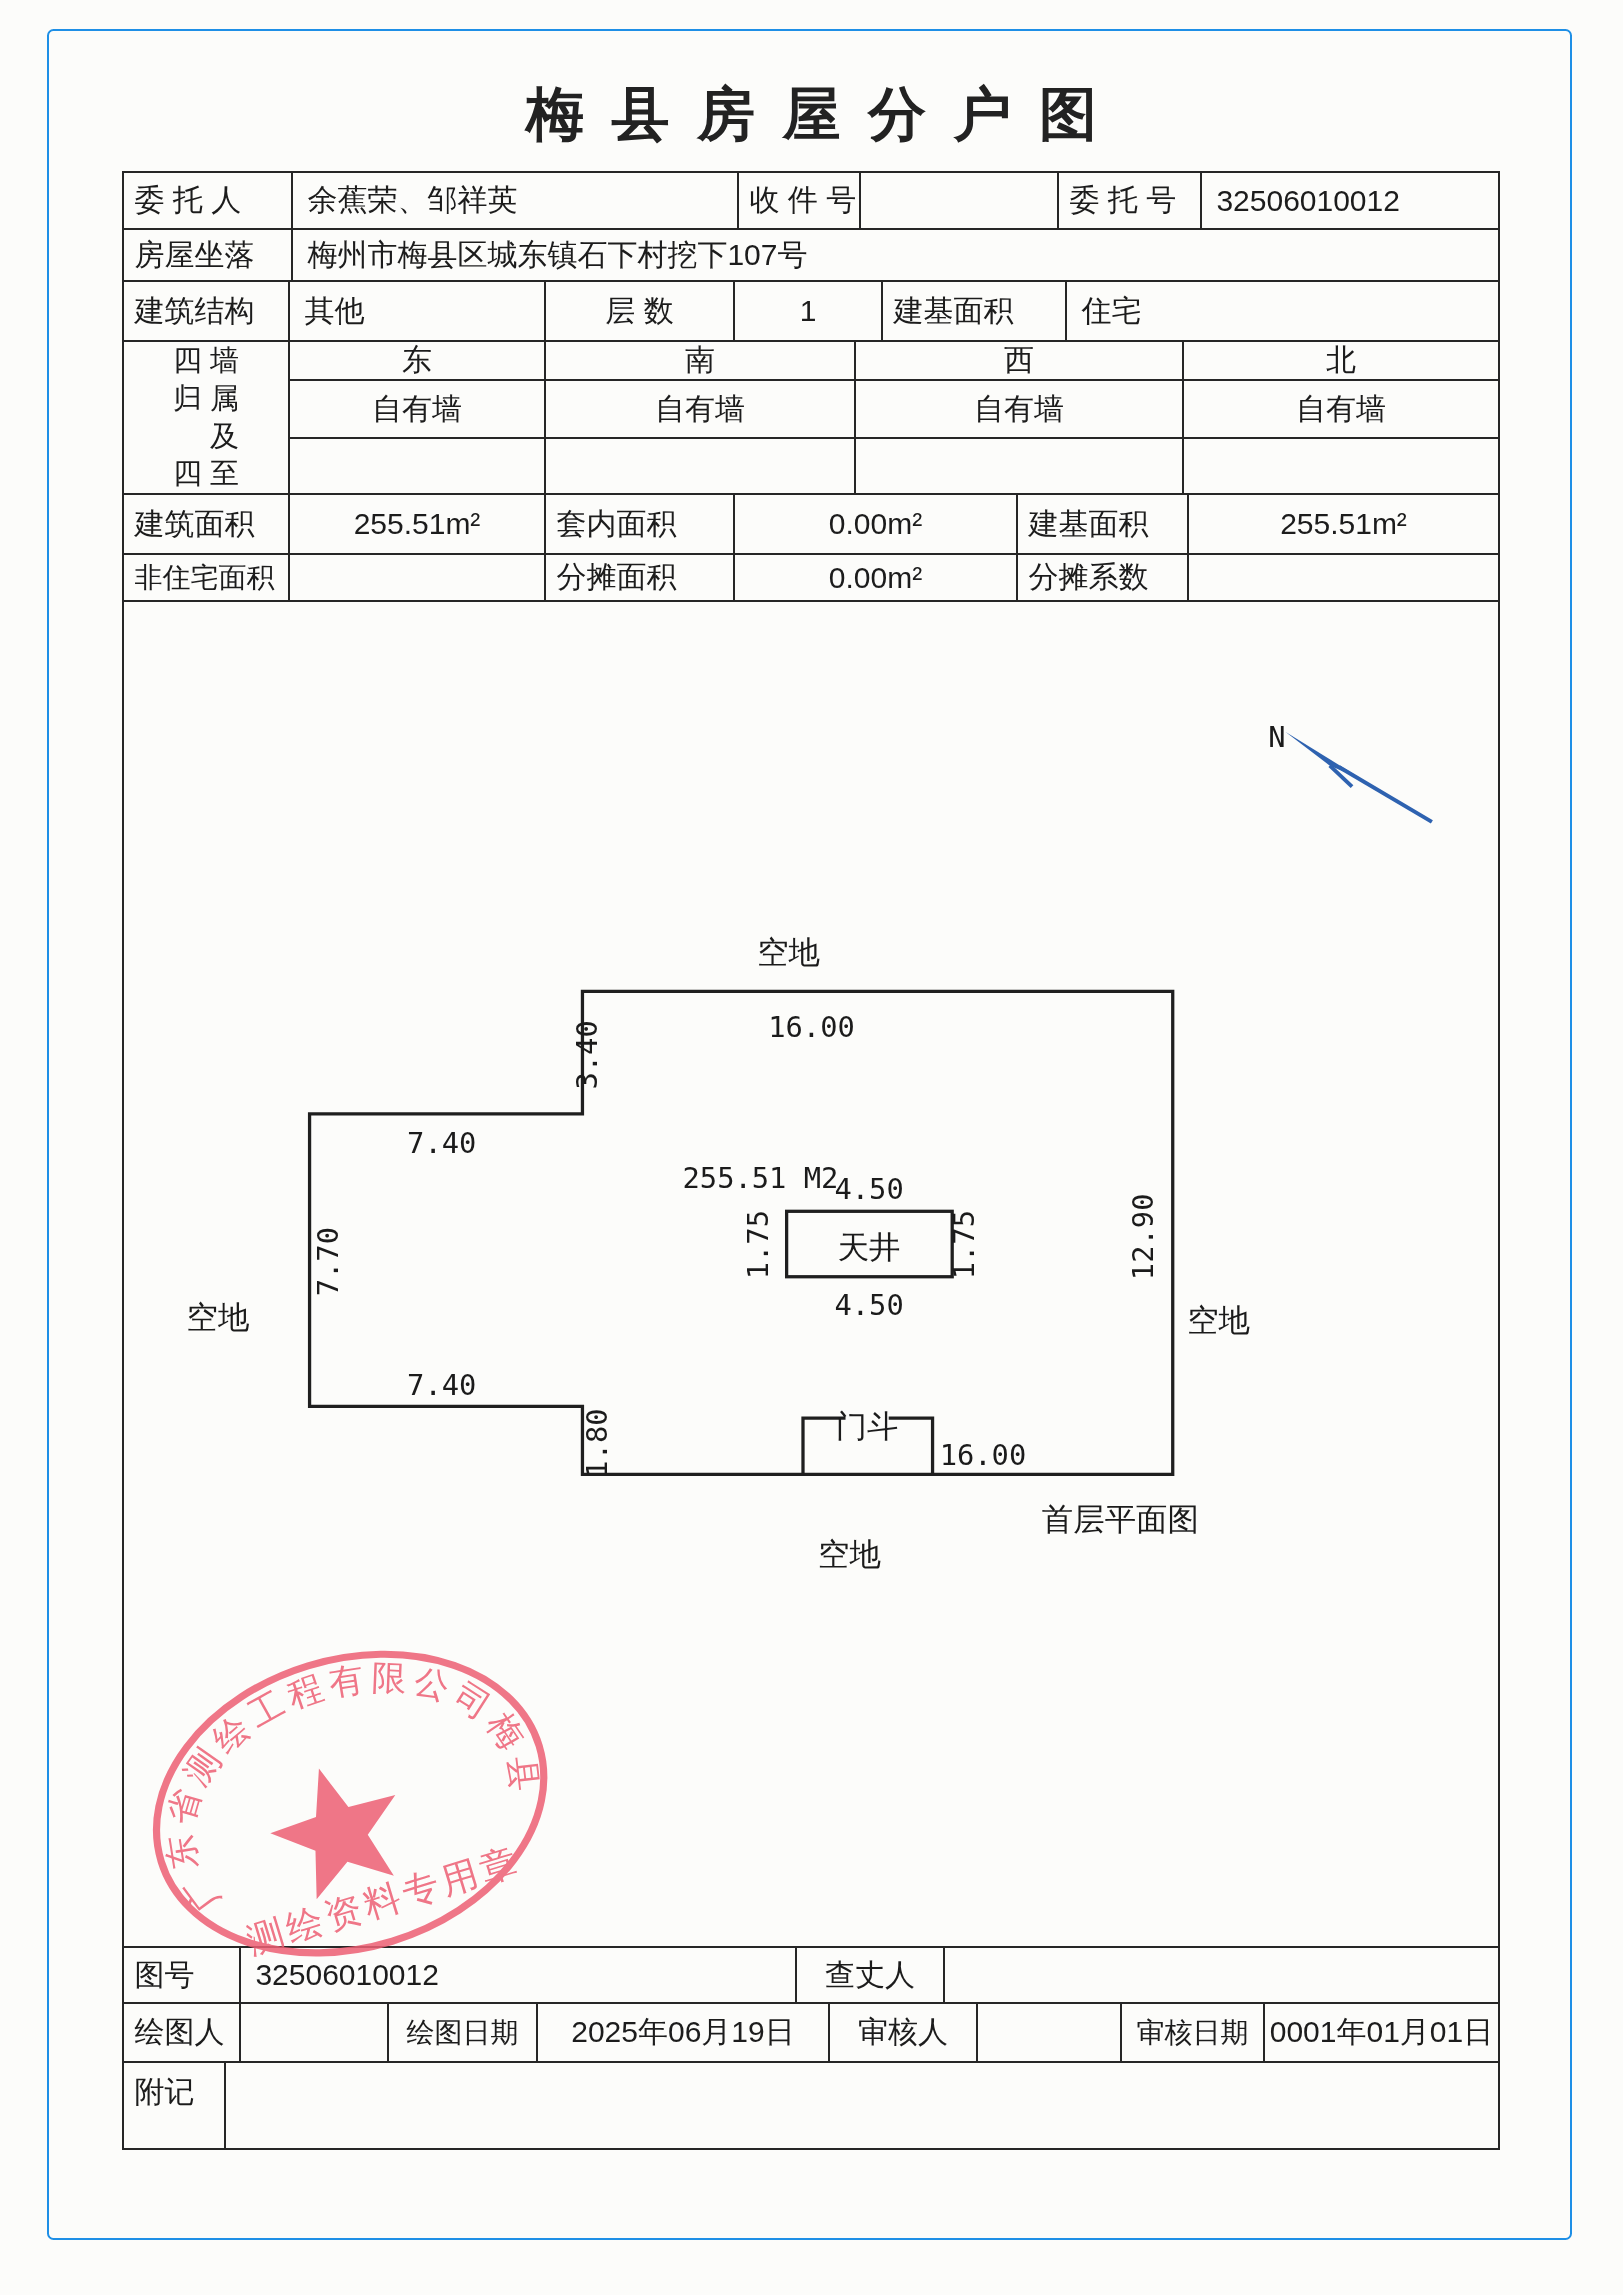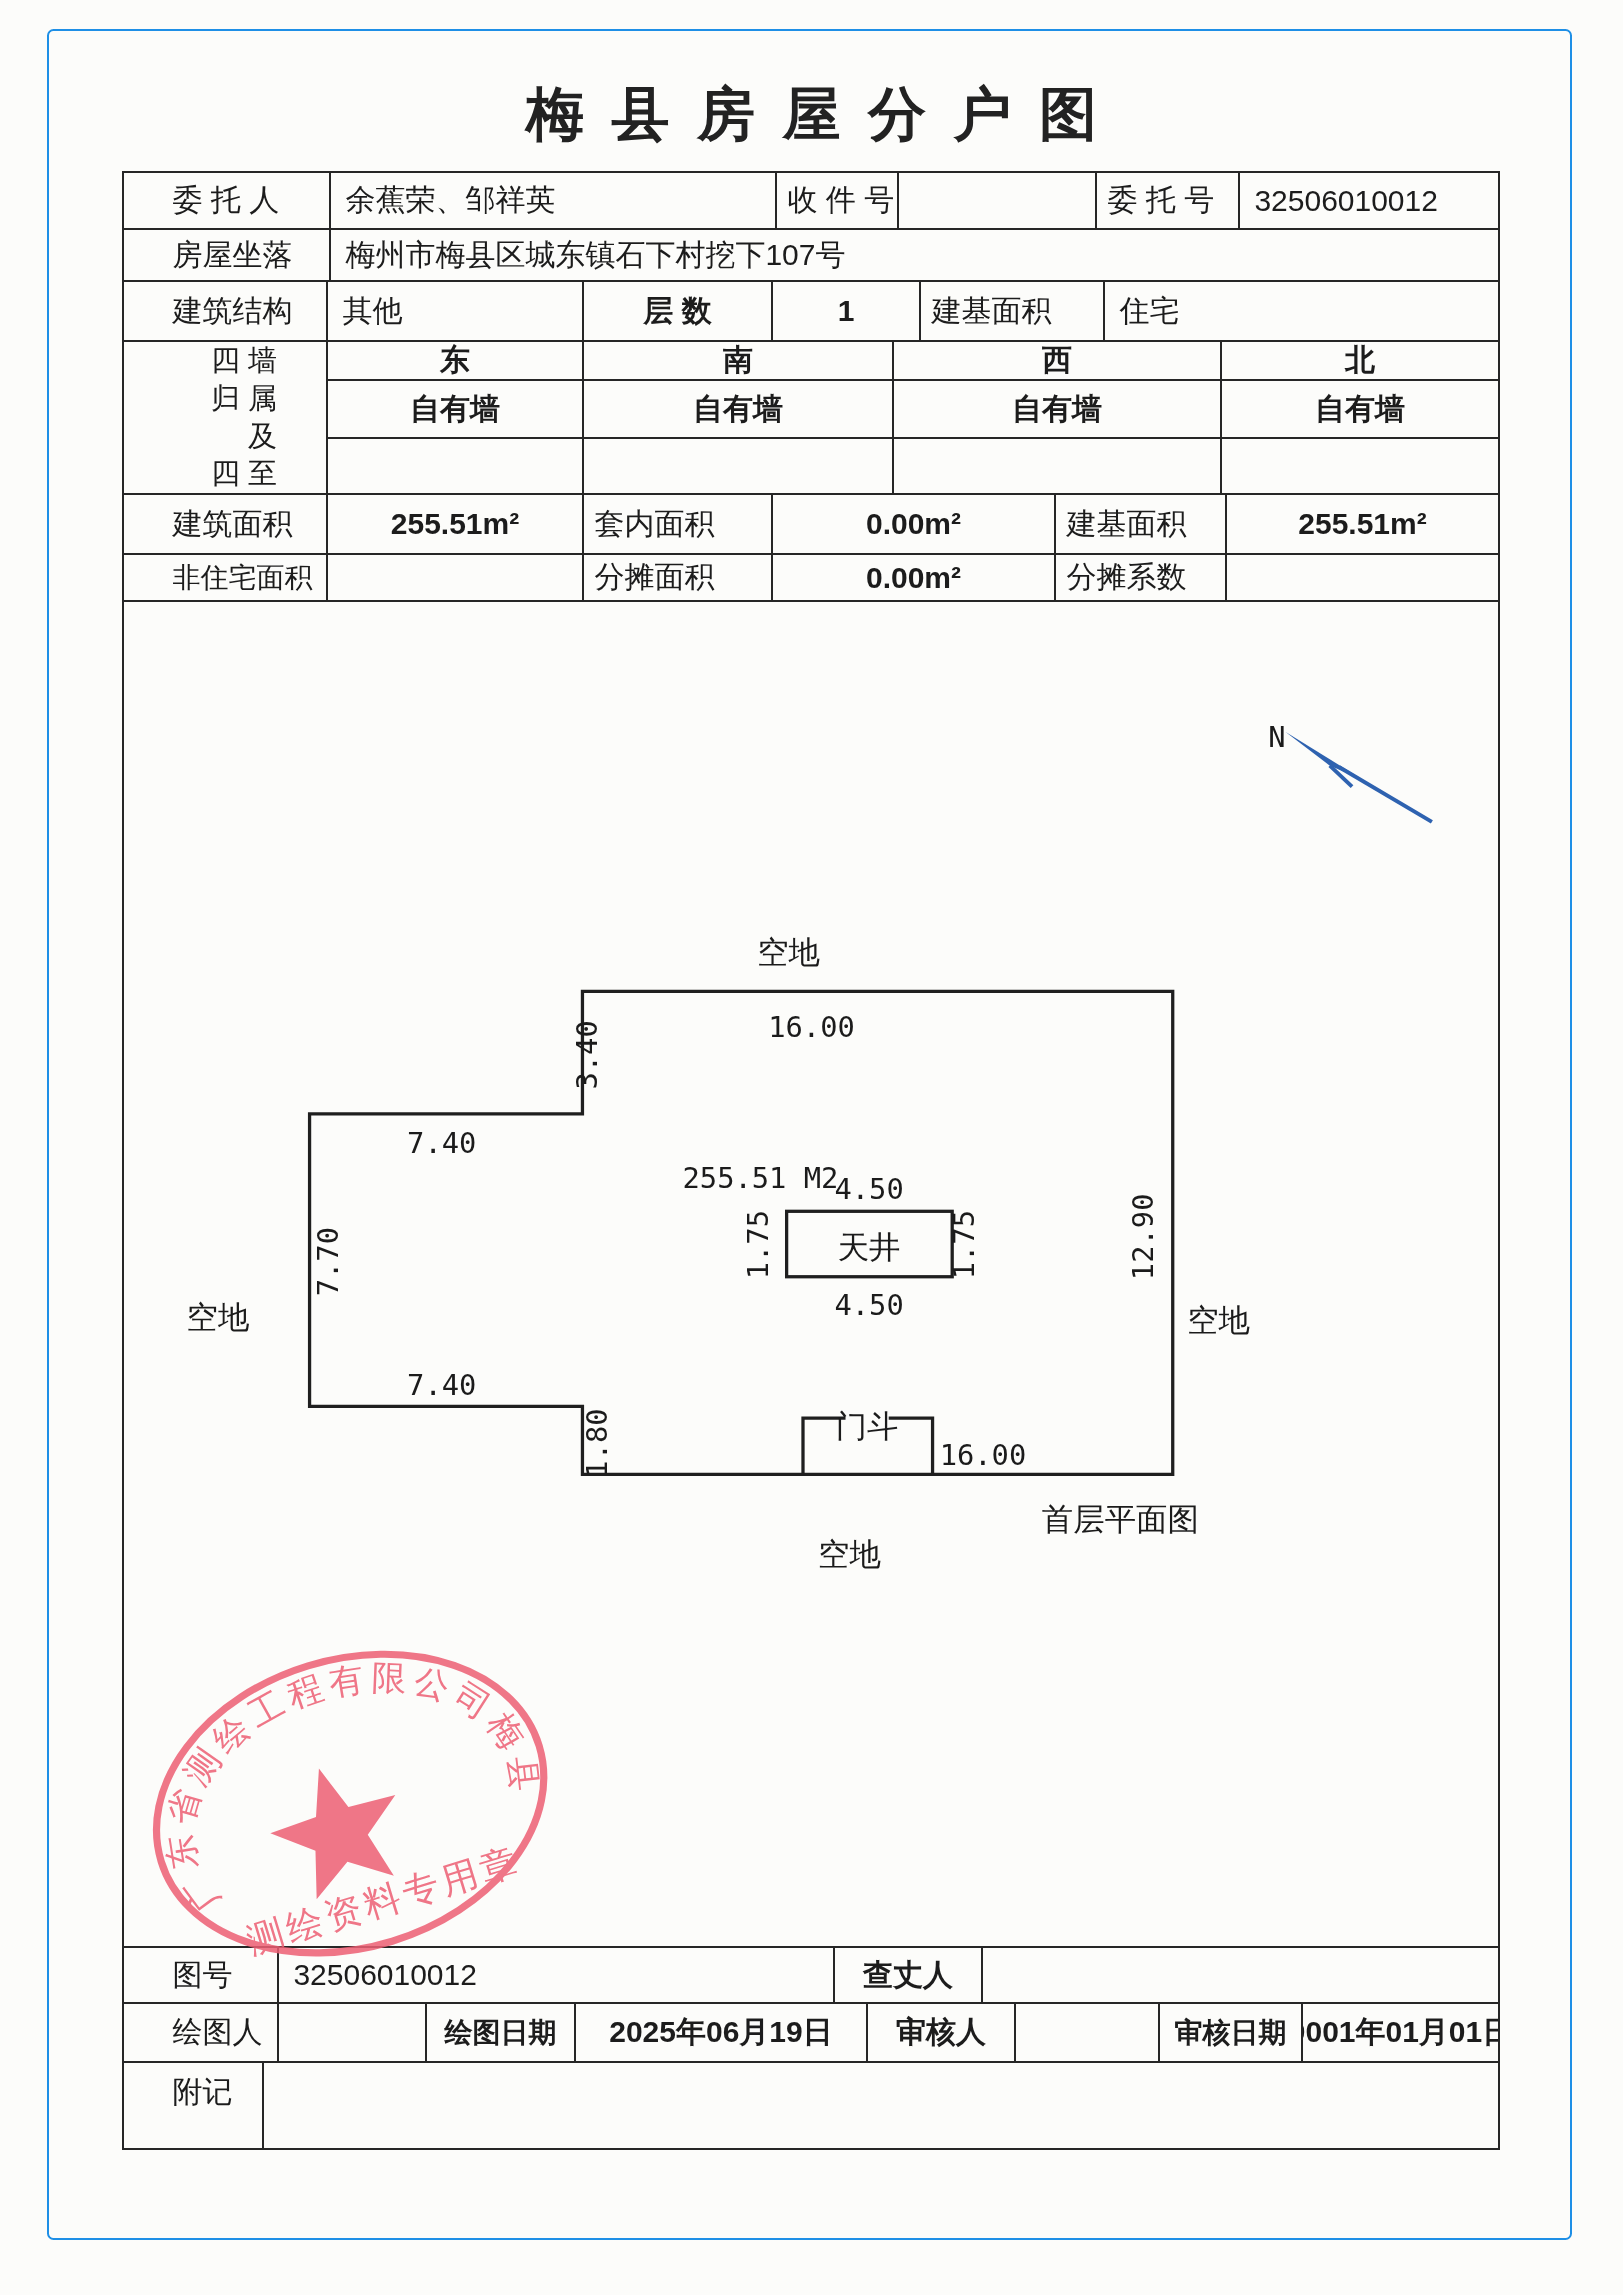--- a/index.html
+++ b/index.html
@@ -16,28 +16,28 @@
   .doc-title {
     position: absolute; left: 0; top: 76px; width: 100%;
     text-align: center; font-family: "Liberation Serif", serif;
     font-size: 58px; font-weight: bold; letter-spacing: 27.5px; padding-left: 27.5px;
     color: #222;
   }
   .form {
     position: absolute; left: 122px; top: 171px; width: 1378px;
     border: 2.6px solid #262626; background: transparent;
   }
-  .trow { display: flex; width: 100%; border-bottom: 2px solid #262626; padding-left: 38px; }
+  .trow { display: flex; width: 100%; border-bottom: 2px solid #262626; }
   .trow.nb { border-bottom: none; }
   .c {
     border-right: 2px solid #262626; display: flex; align-items: center;
     padding: 0 14.4px; font-size: 30px; overflow: hidden; white-space: nowrap;
   }
   .c.last { border-right: none; flex: 1; }
-  .c.ctr { justify-content: center; padding: 0 3.9px; font-weight: bold; }
+  .c.ctr { justify-content: center; padding: 0 3.9px; }
   .c.lbl { padding: 0 10.5px; }
   .c.small { font-size: 28px; }
   .num { font-family: "Liberation Sans", sans-serif; }
   .vlabel {
     white-space: pre-line; text-align: right; line-height: 1.3;
     font-size: 29px; justify-content: center;
   }
   .subcol { flex: 1; display: flex; flex-direction: column; }
   .subrow { display: flex; width: 100%; border-bottom: 2px solid #262626; }
   .subrow.nb { border-bottom: none; }

